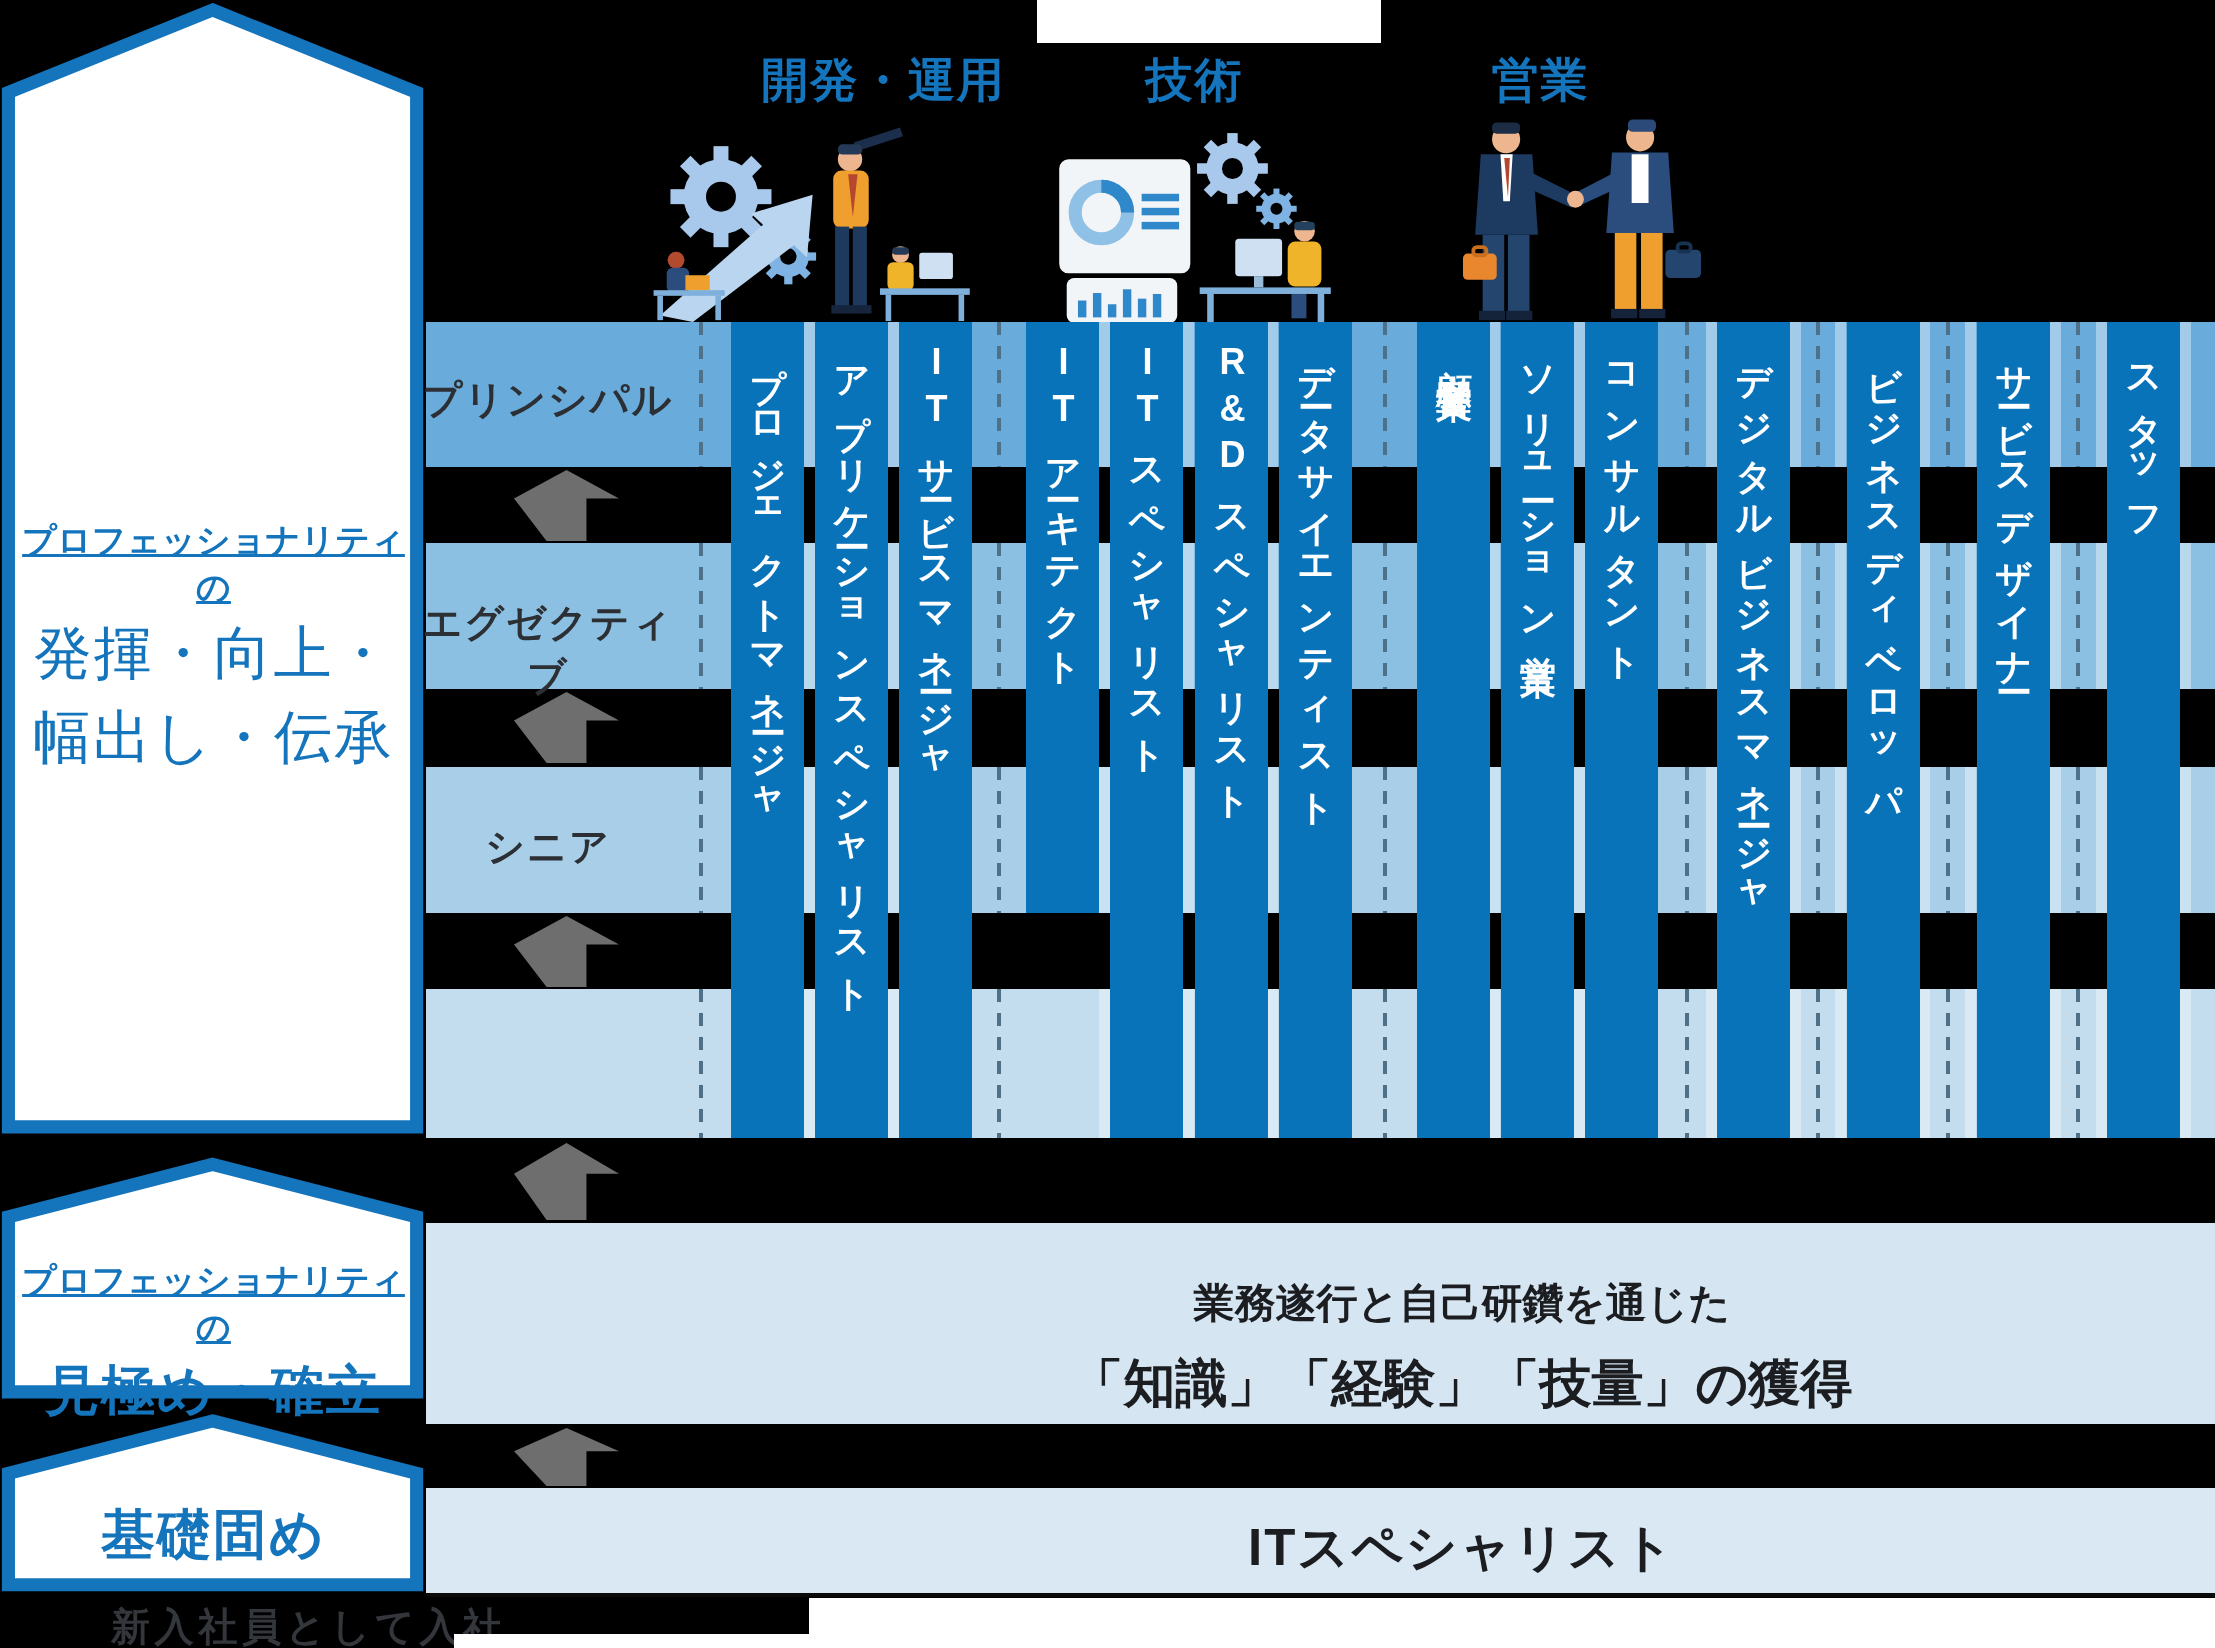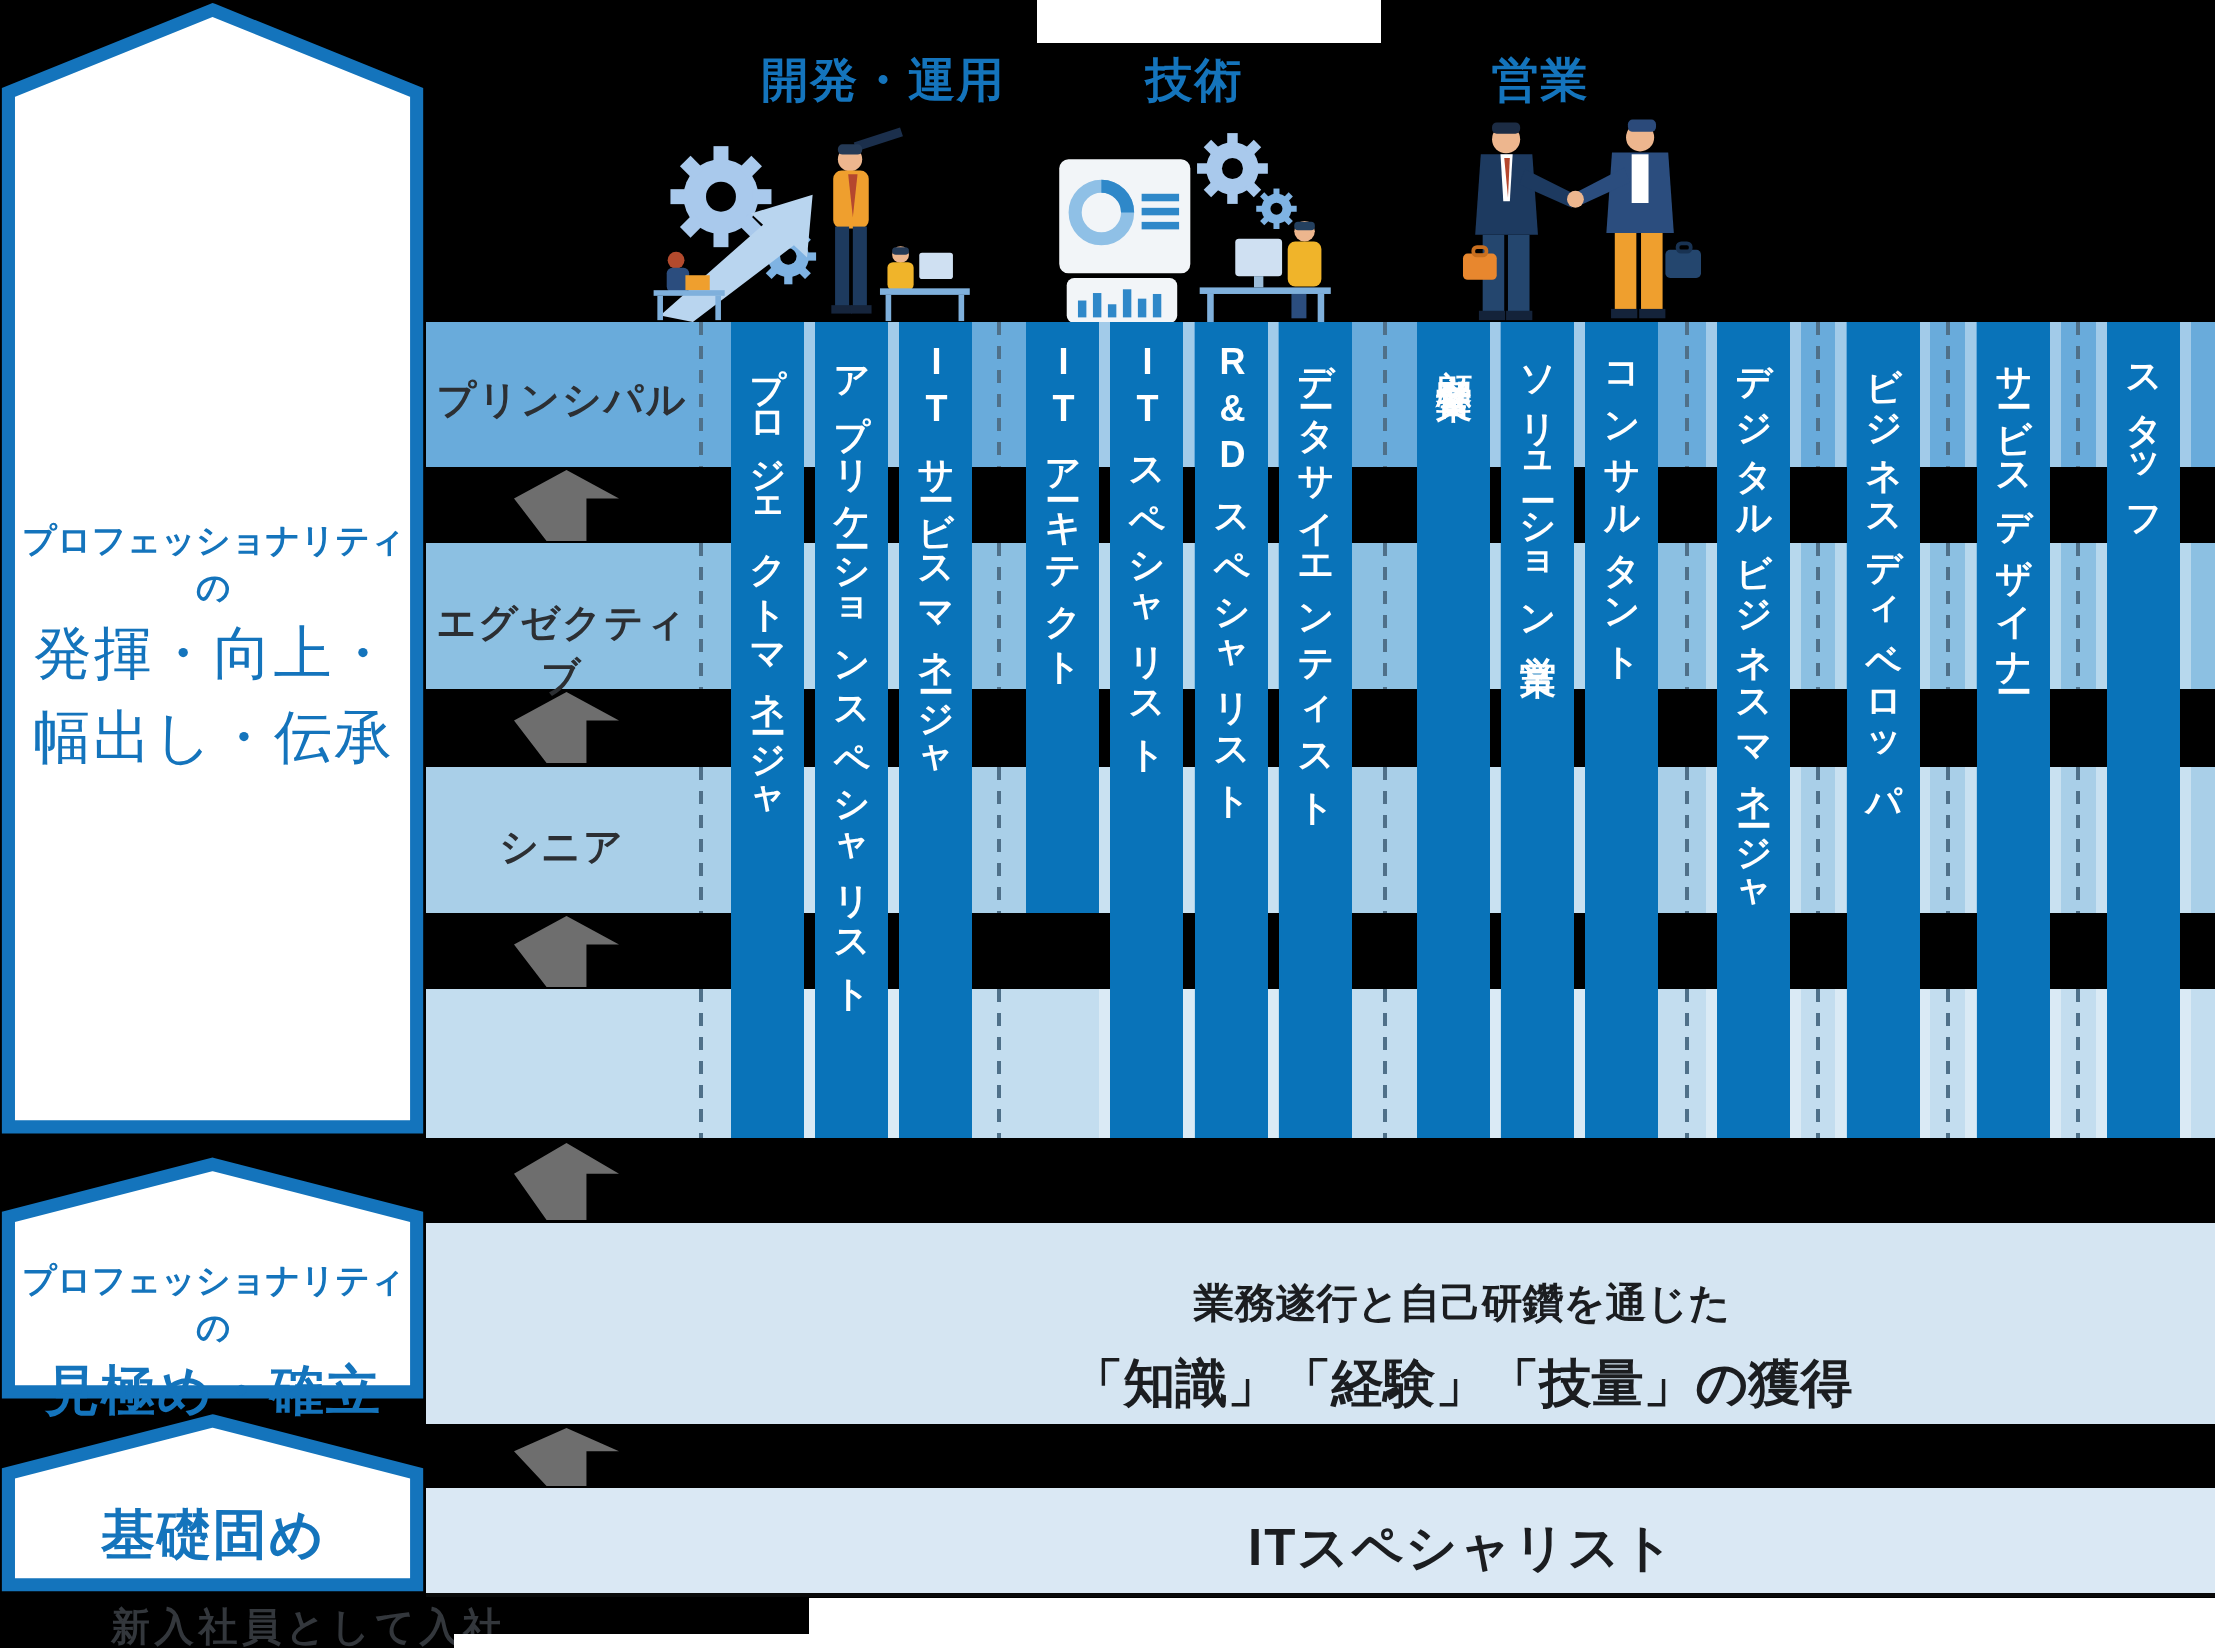--- a/index.html
+++ b/index.html
@@ -8,37 +8,37 @@
   .abs{position:absolute;}
 
   
   .white-top{left:1037px;top:0;width:344px;height:43px;background:#fff;}
 
   
   .cat{top:49px;width:375px;text-align:center;font-size:47px;font-weight:bold;color:#1474bc;letter-spacing:1.9px;}
 
   
   .stage-text{color:#1474bc;text-align:center;width:389px;left:19px;}
-  .stage-small{font-size:34px;font-weight:bold;line-height:47px;}
+  .stage-small{font-size:34px;font-weight:bold;line-height:47px;text-decoration:underline;}
   .stage-big{font-size:58px;font-weight:normal;line-height:84px;letter-spacing:1.9px;}
   .stage-big2{font-size:54px;font-weight:bold;line-height:79px;letter-spacing:1.9px;}
 
   .entry{left:111px;top:1600px;font-size:39px;font-weight:bold;color:#33373c;letter-spacing:4.7px;}
 
   
   .band{left:426px;width:1790px;overflow:hidden;}
   .band-1{top:322px;height:145px;background:#69abdb;}
   .band-2{top:543px;height:146px;background:#8cc0e2;}
   .band-3{top:767px;height:146px;background:#a9cfe8;}
   .band-4{top:989px;height:149px;background:#c3ddef;}
   .strip{position:absolute;top:0;bottom:0;width:11.2px;background:rgba(255,255,255,0.38);}
   .dashline{position:absolute;top:0;bottom:0;width:3.7px;
             background:repeating-linear-gradient(180deg,#4f7089 0 13px,transparent 13px 24px);}
 
-  .level-label{left:426px;width:272px;text-align:center;font-size:39px;font-weight:bold;color:#2c2f33;letter-spacing:1.9px;}
+  .level-label{left:412px;width:272px;text-align:center;font-size:39px;font-weight:bold;color:#2c2f33;letter-spacing:1.9px;}
 
   
   .bar{position:absolute;top:322px;width:73px;background:#0973b9;}
   .bar span{position:absolute;top:19px;left:50%;transform:translateX(-50%);
             writing-mode:vertical-rl;text-orientation:upright;
             color:#fff;font-weight:bold;font-size:36px;letter-spacing:5.6px;white-space:nowrap;}
 
   
   .arrow{left:514px;width:105px;background:#6e6e6e;
          clip-path:polygon(50% 0%,100% 40%,69% 40%,69% 100%,31% 100%,0% 40%);}

